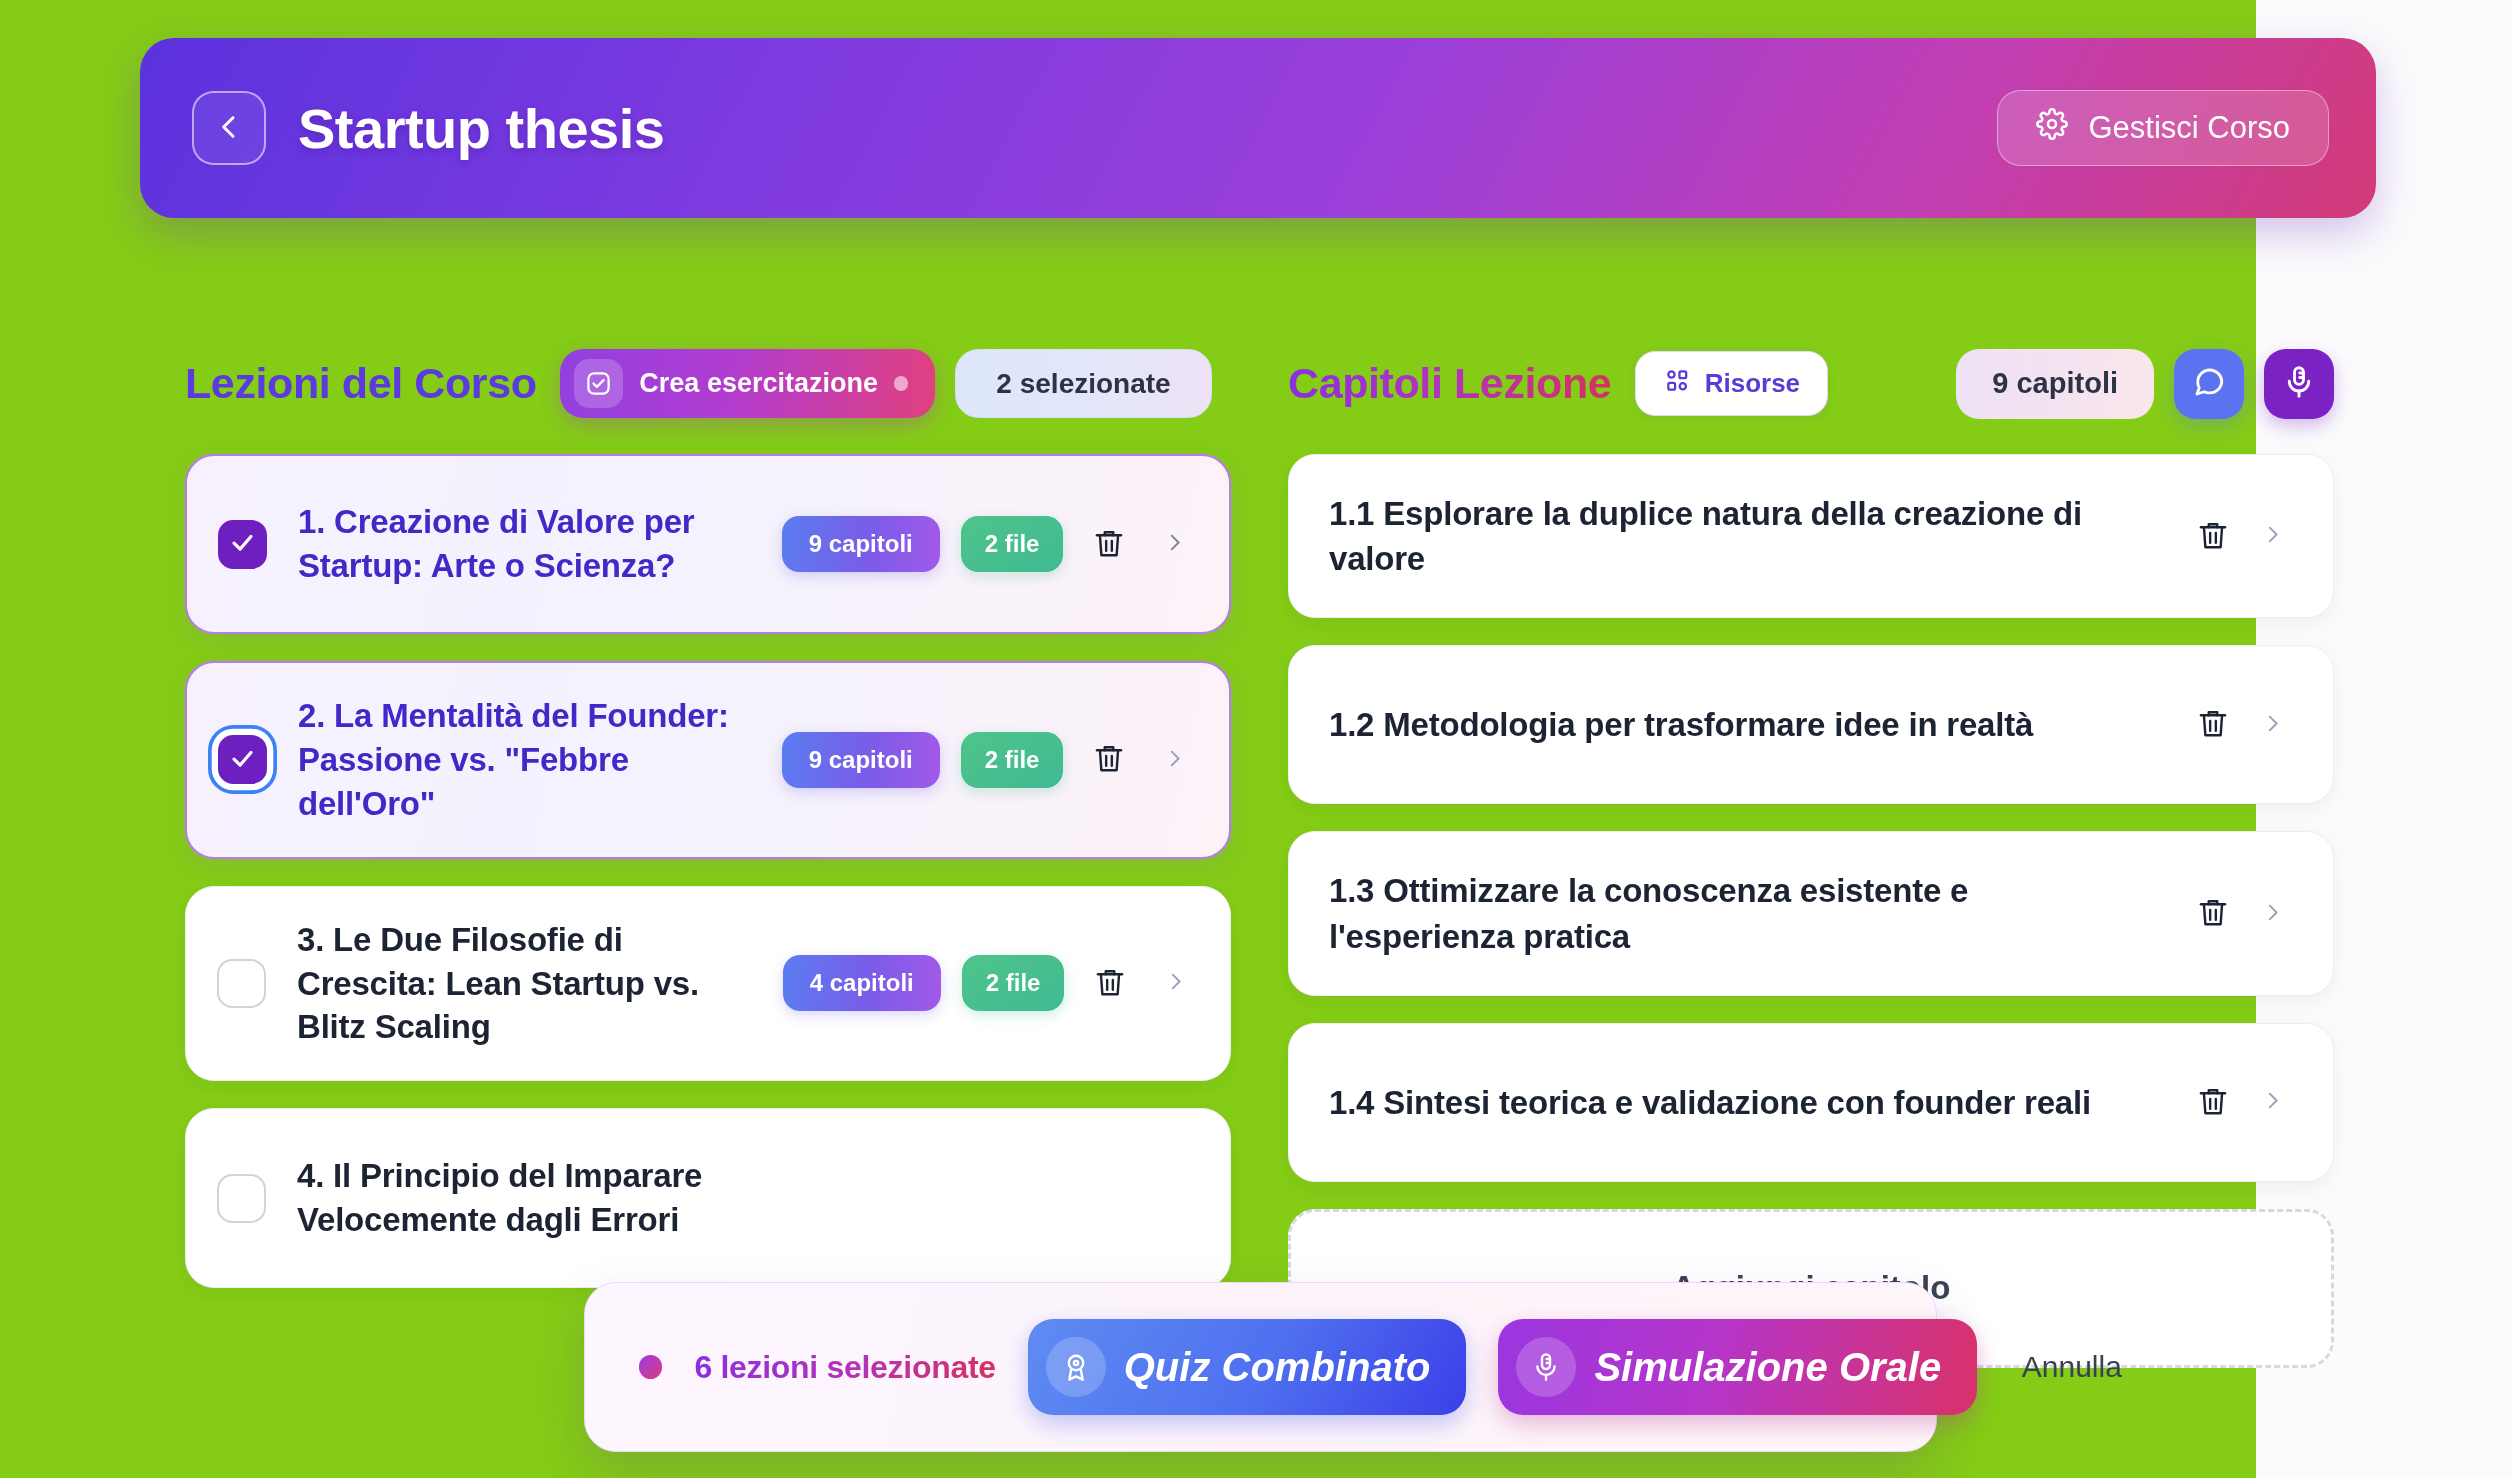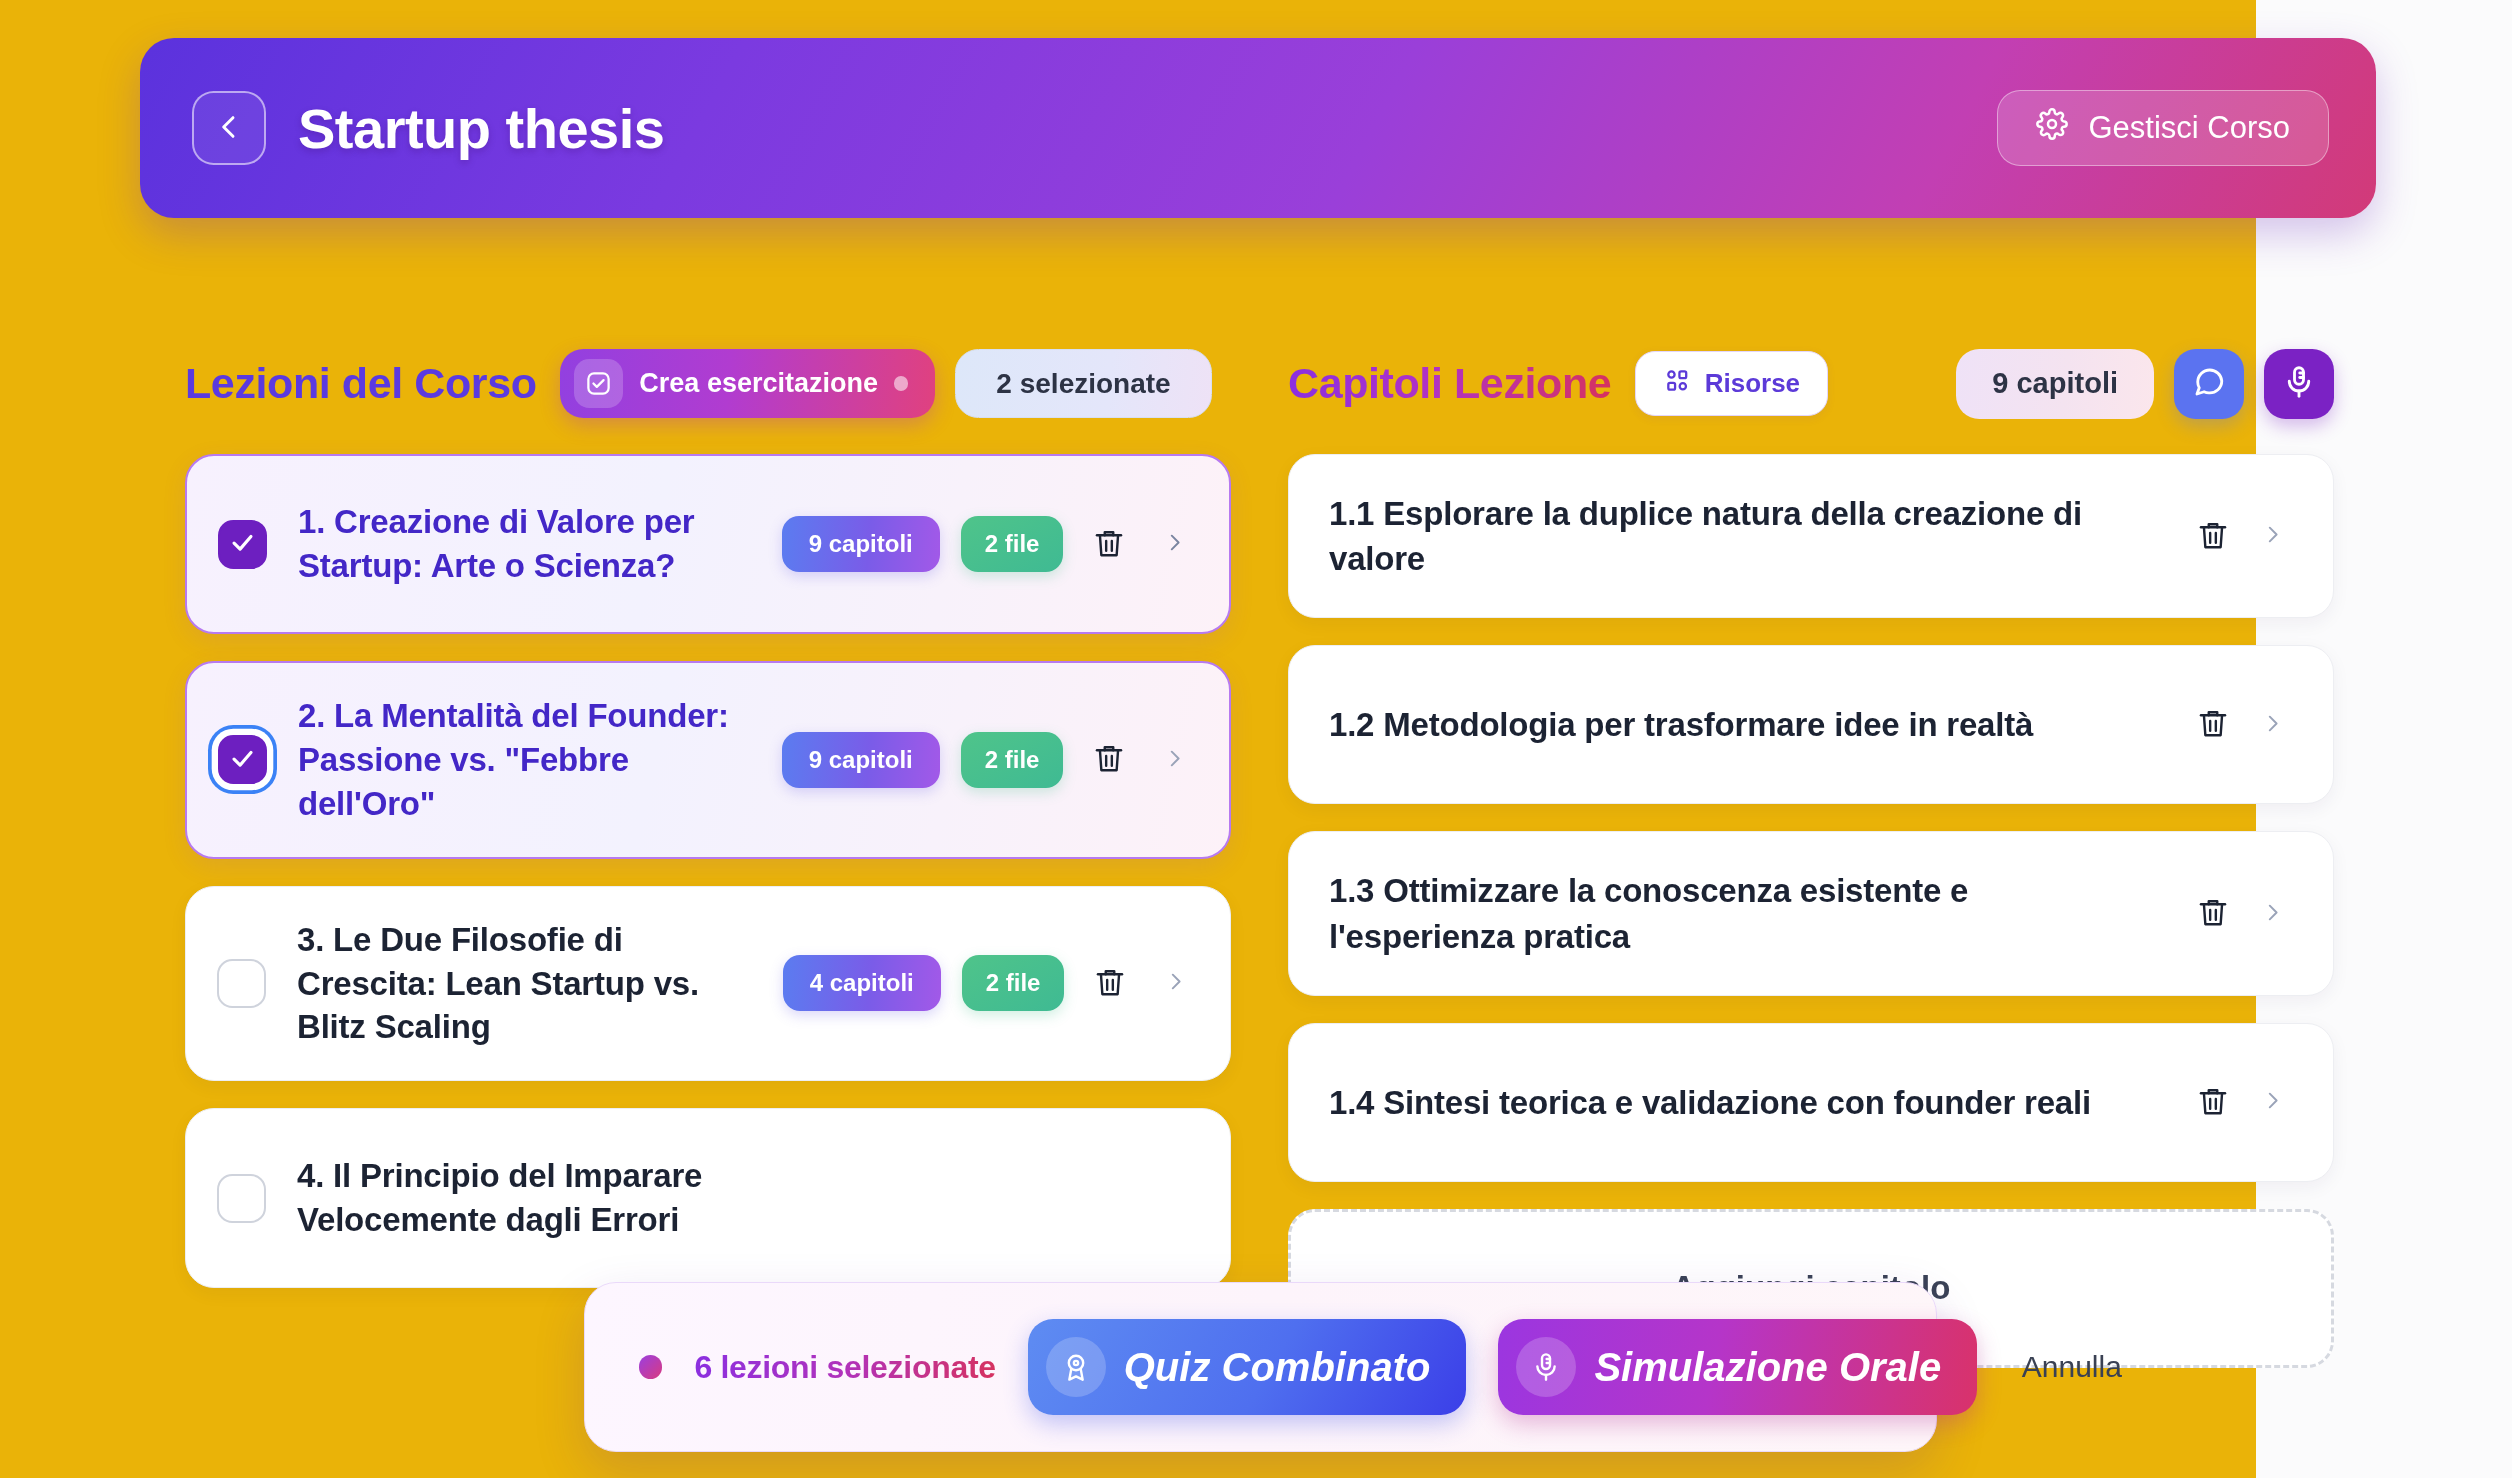--- a/index.html
+++ b/index.html
@@ -10,21 +10,21 @@
     height: 1479px;
     background: #fbfbfc;
     font-family: "Liberation Sans", sans-serif;
     overflow: hidden;
   }
 
   .page {
     position: relative;
     width: 2256px;
     height: 1479px;
-    background: #eab308;
+    background: #84cc16;
   }
 
   
   .header {
     position: absolute;
     left: 140px;
     top: 38px;
     width: 2236px;
     height: 180px;
     border-radius: 34px;

